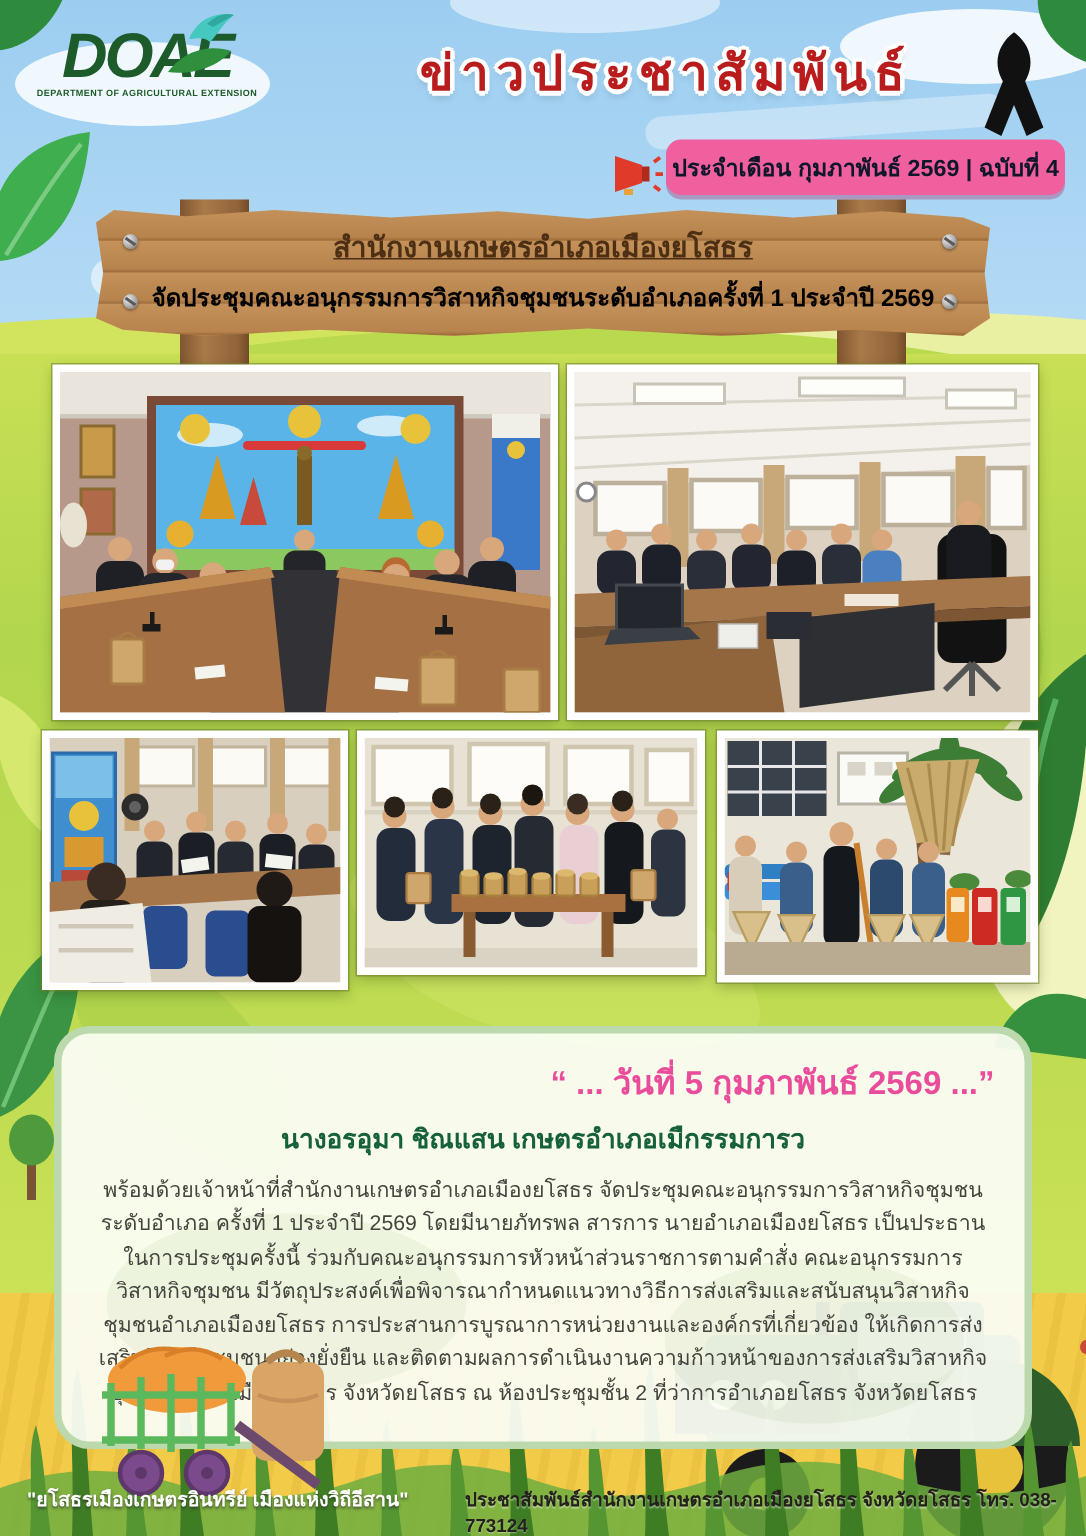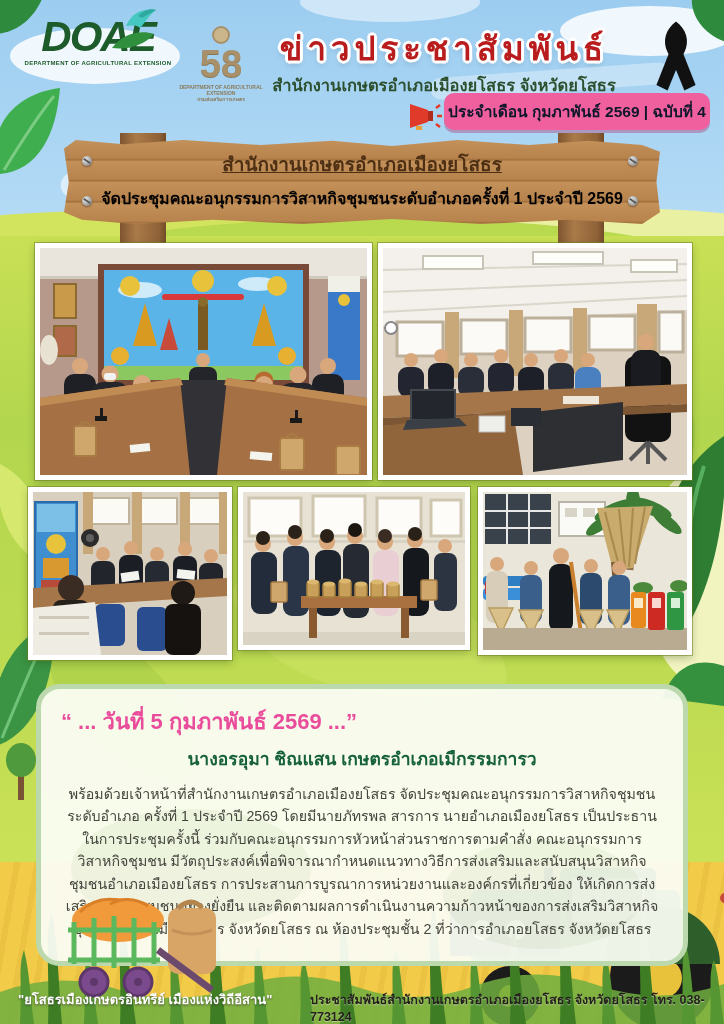--- a/index.html
+++ b/index.html
@@ -64,21 +64,21 @@
 
   
   .photo{background:#fff;padding:5px;box-shadow:0 0 0 1px rgba(110,130,40,.55),
     0 3px 8px rgba(40,60,10,.3);}
   .photo svg{display:block;}
 
   
   .article-box{left:36px;top:684px;width:652px;height:282px;background:rgba(251,253,244,.94);
     border:5px solid #bcd9ae;border-radius:24px;box-sizing:border-box;z-index:5;}
   .wm{position:absolute;background:rgba(170,195,150,.14);border-radius:50%;}
-  .quote{margin:15px 20px 0;text-align:left;font-size:22px;font-weight:bold;color:#ea4c9c;}
+  .quote{margin:15px 20px 0;text-align:right;font-size:22px;font-weight:bold;color:#ea4c9c;}
   .speaker{margin:6px 20px 0;text-align:center;font-size:17.5px;font-weight:bold;color:#17613a;}
   .body-text{margin:10px 24px 0;text-align:center;font-size:14.2px;line-height:1.58;
     color:#44453e;position:relative;}
 
   
   .field{left:0;top:862px;width:724px;height:162px;
     background:repeating-linear-gradient(100deg,#f2cb49 0 14px,#ecc242 14px 20px);z-index:1;}
   .grass{left:0;top:874px;z-index:4;}
   .tractor{left:440px;top:868px;z-index:2;}
   .cart{left:60px;top:890px;z-index:6;}
@@ -148,29 +148,22 @@
       <path d="M8,20 C14,6 26,2 38,4 C30,10 28,16 22,22 C18,18 12,20 8,20 Z" fill="#45c8bf"></path>
       <path d="M20,10 C26,4 32,2 38,4 L24,12 Z" fill="#2fa8a0"></path>
     </svg>
     <div class="doae-acronym">DOAE</div>
     <svg style="position:absolute;left:88px;top:14px;" width="44" height="20" viewBox="0 0 44 20">
       <path d="M2,18 C14,2 32,0 44,4 C34,16 16,20 2,18 Z" fill="#2f8f3c"></path>
     </svg>
     <div class="doae-caption">DEPARTMENT OF AGRICULTURAL EXTENSION</div>
   </div>
 
-  <div class="abs logo58">
-    <div class="l58-coin"></div>
-    <div class="l58-num">58</div>
-    <div class="l58-cap">DEPARTMENT OF AGRICULTURAL EXTENSION</div>
-    <div class="l58-cap">กรมส่งเสริมการเกษตร</div>
-  </div>
 
   <div class="abs title">ข่าวประชาสัมพันธ์</div>
-  <div class="abs subtitle">สำนักงานเกษตรอำเภอเมืองยโสธร จังหวัดยโสธร</div>
 
   <svg class="abs ribbon" width="56" height="82" viewBox="0 0 60 84">
     <path d="M30,4 C19,12 15,25 21,37 C24,43 27,45 30,47 C33,45 36,43 39,37 C45,25 41,12 30,4 Z" fill="#111"></path>
     <path d="M24,34 L9,72 L21,78 L34,46 Z" fill="#111"></path>
     <path d="M36,34 L51,72 L39,78 L26,46 Z" fill="#111"></path>
   </svg>
 
   <svg class="abs megaphone" width="34" height="32" viewBox="0 0 34 32">
     <polygon points="2,6 20,12 20,24 2,30" fill="#e03a2a"></polygon>
     <rect x="20" y="13" width="5" height="10" fill="#b02a1e"></rect>

